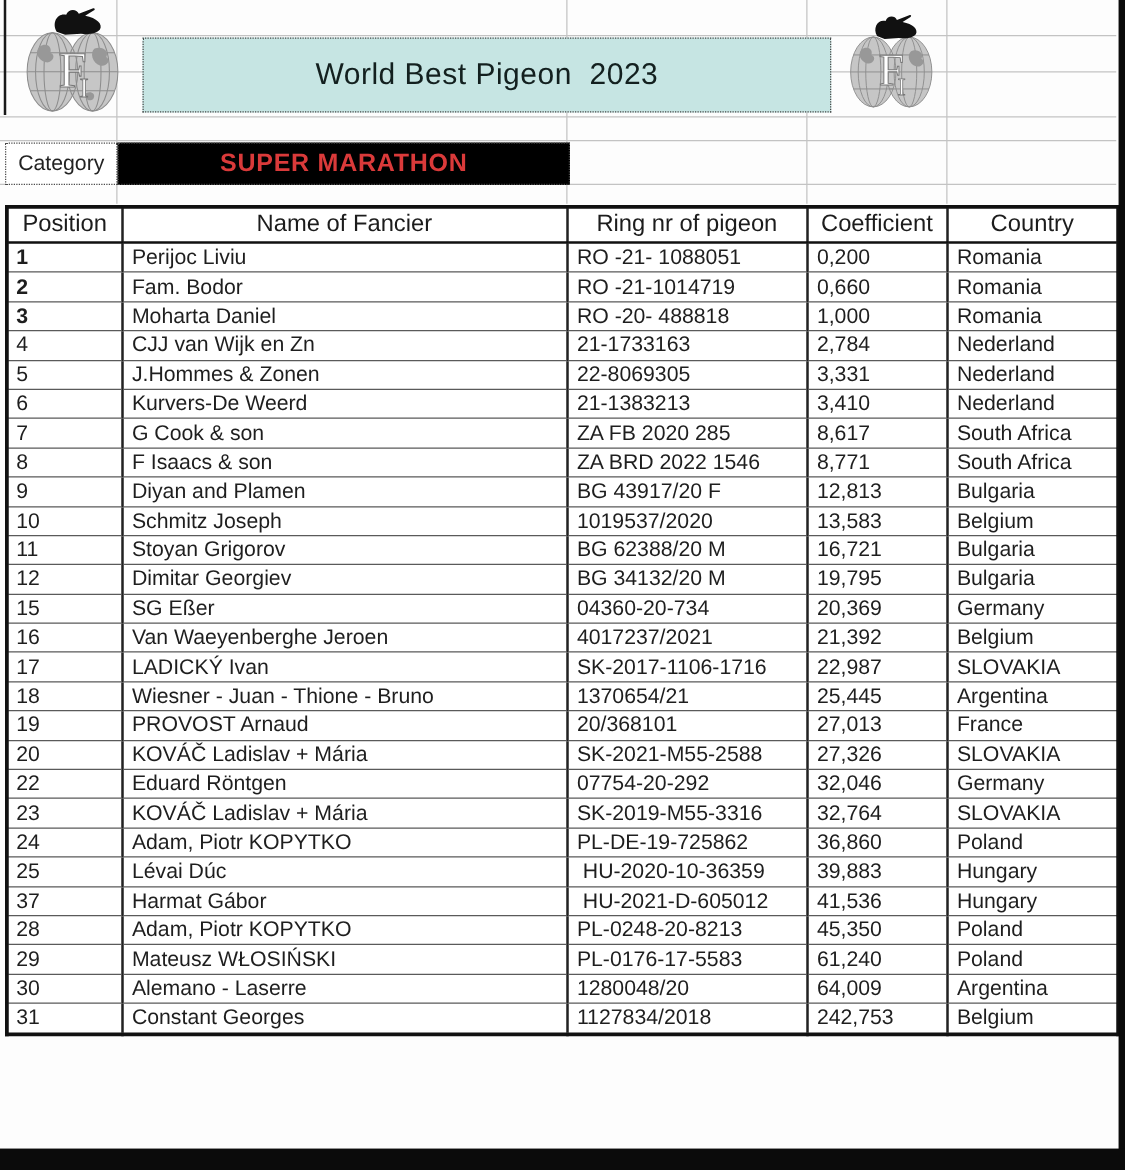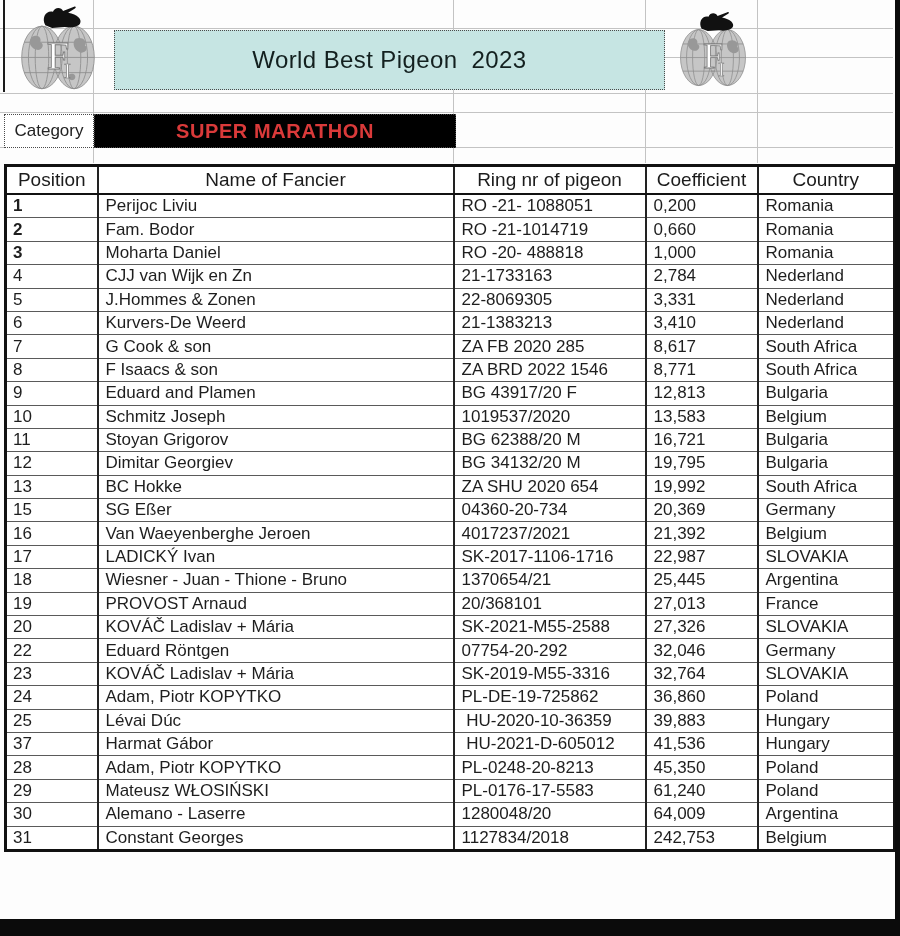--- a/index.html
+++ b/index.html
@@ -220,21 +220,21 @@
         </tr>
         <tr>
           <td class="col-position">8</td>
           <td class="col-name">F Isaacs &amp; son</td>
           <td class="col-ring">ZA BRD 2022 1546</td>
           <td class="col-coefficient">8,771</td>
           <td class="col-country">South Africa</td>
         </tr>
         <tr>
           <td class="col-position">9</td>
-          <td class="col-name">Eduard and Plamen</td>
+          <td class="col-name">Diyan and Plamen</td>
           <td class="col-ring">BG 43917/20 F</td>
           <td class="col-coefficient">12,813</td>
           <td class="col-country">Bulgaria</td>
         </tr>
         <tr>
           <td class="col-position">10</td>
           <td class="col-name">Schmitz Joseph</td>
           <td class="col-ring">1019537/2020</td>
           <td class="col-coefficient">13,583</td>
           <td class="col-country">Belgium</td>
@@ -247,27 +247,20 @@
           <td class="col-country">Bulgaria</td>
         </tr>
         <tr>
           <td class="col-position">12</td>
           <td class="col-name">Dimitar Georgiev</td>
           <td class="col-ring">BG 34132/20 M</td>
           <td class="col-coefficient">19,795</td>
           <td class="col-country">Bulgaria</td>
         </tr>
         <tr>
-          <td class="col-position">13</td>
-          <td class="col-name">BC Hokke</td>
-          <td class="col-ring">ZA SHU 2020 654</td>
-          <td class="col-coefficient">19,992</td>
-          <td class="col-country">South Africa</td>
-        </tr>
-        <tr>
           <td class="col-position">15</td>
           <td class="col-name">SG Eßer</td>
           <td class="col-ring">04360-20-734</td>
           <td class="col-coefficient">20,369</td>
           <td class="col-country">Germany</td>
         </tr>
         <tr>
           <td class="col-position">16</td>
           <td class="col-name">Van Waeyenberghe Jeroen</td>
           <td class="col-ring">4017237/2021</td>

